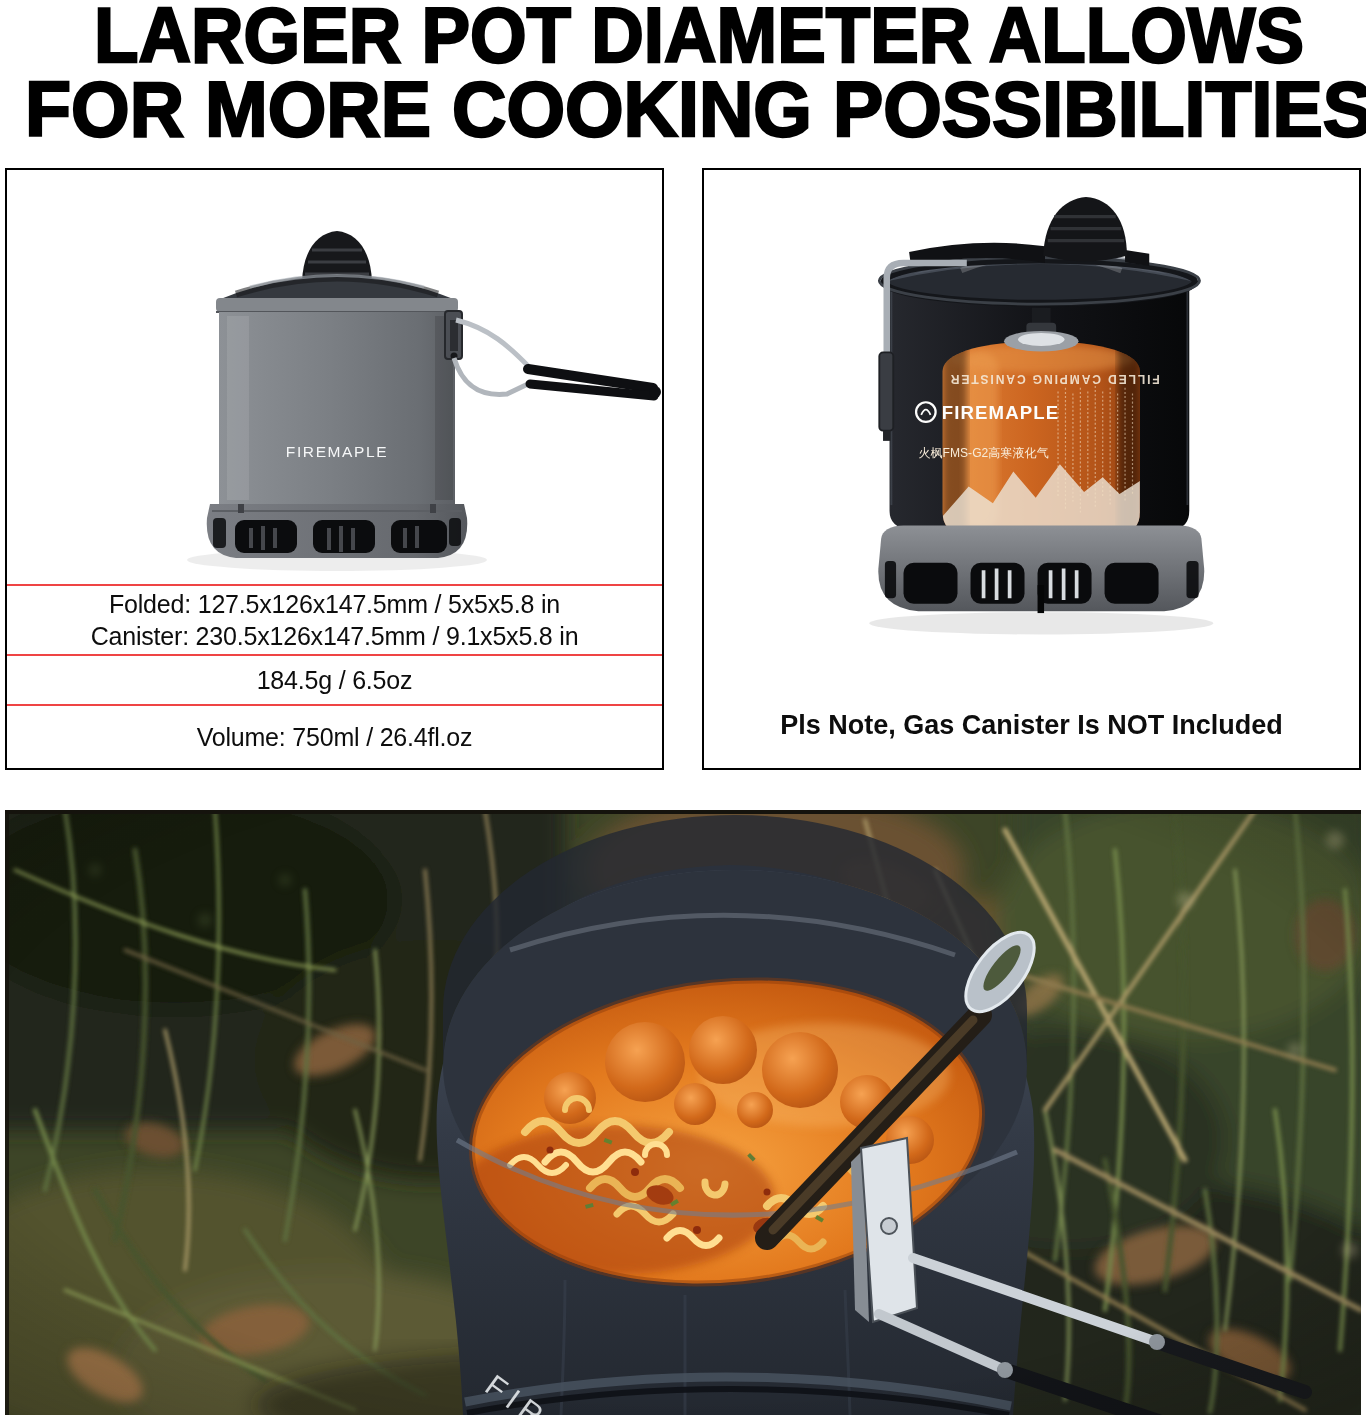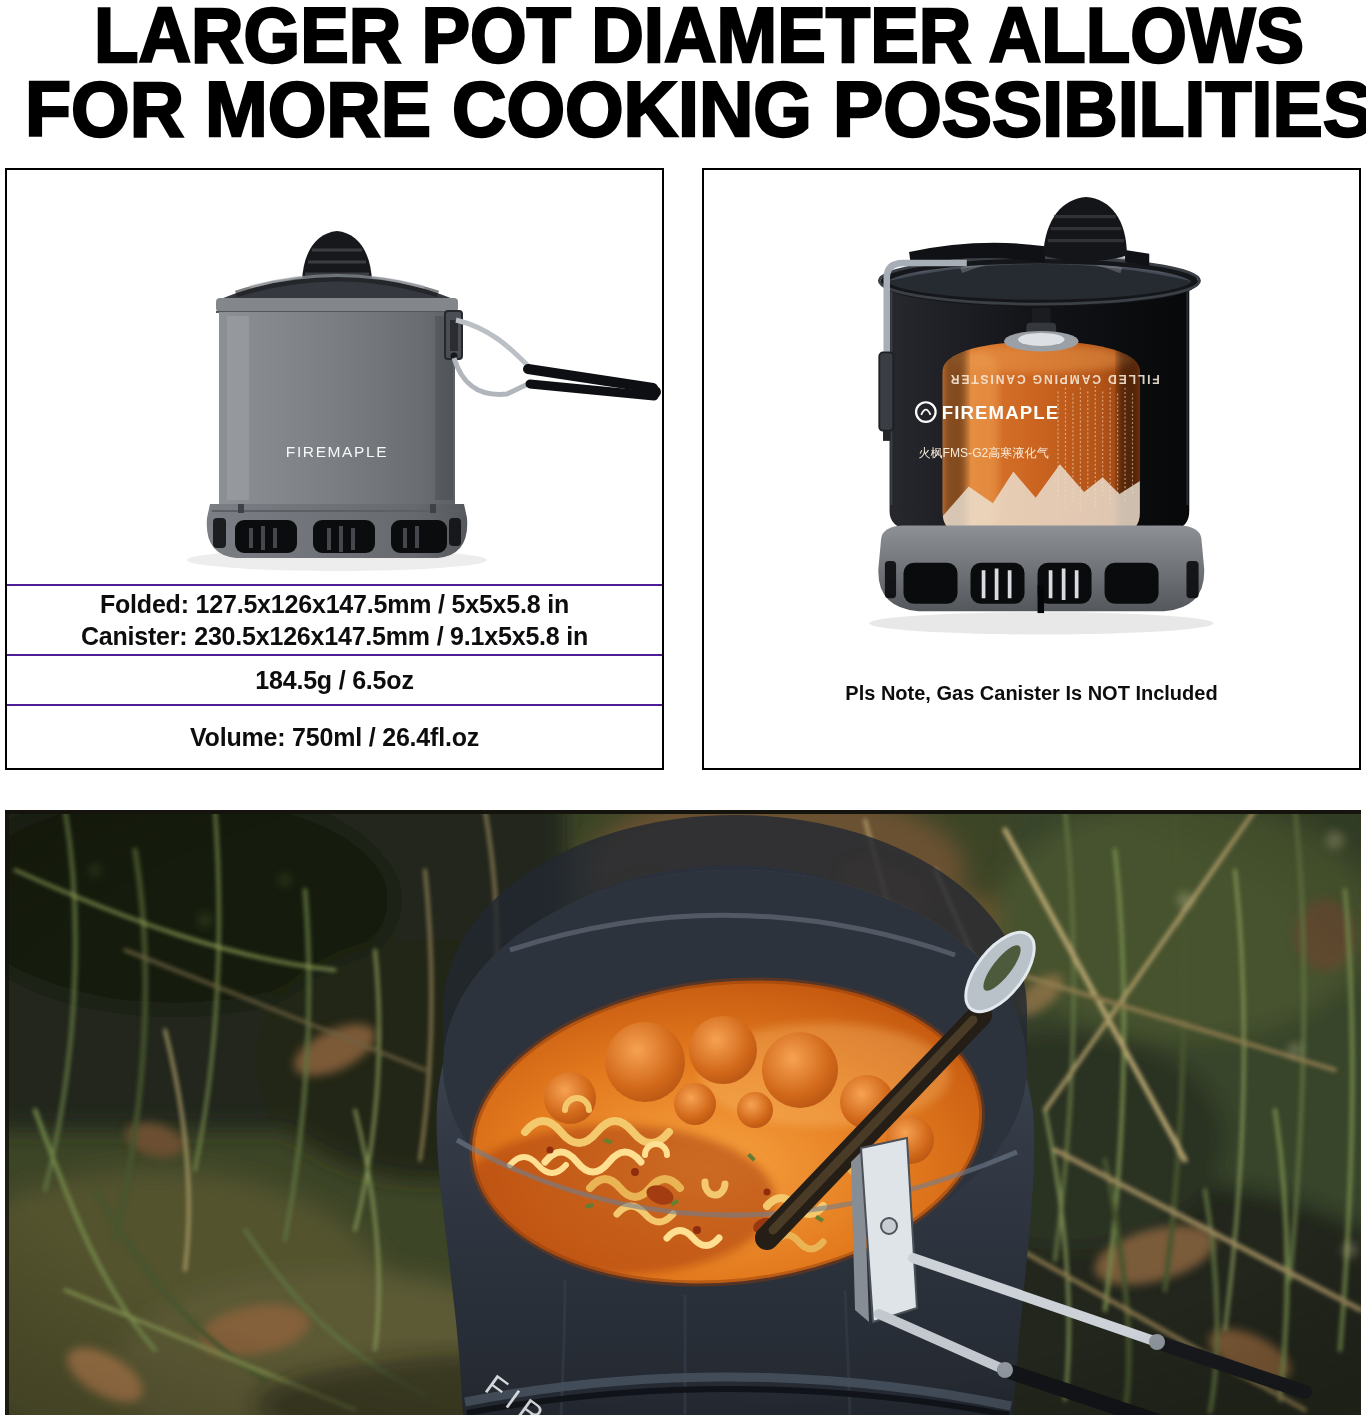--- a/index.html
+++ b/index.html
@@ -5,28 +5,28 @@
   html,body{margin:0;padding:0;background:#fff;}
   .canvas{position:relative;width:1366px;height:1415px;background:#fff;overflow:hidden;
           font-family:"Liberation Sans",sans-serif;}
   .headline{position:absolute;left:0;top:0;width:1366px;height:156px;margin-left:16px;}
   .panel{position:absolute;top:168px;height:602px;width:659px;border:2px solid #000;
          box-sizing:border-box;background:#fff;display:flex;flex-direction:column;}
   .panel-left{left:5px;}
   .panel-right{left:702px;}
   .panel-image{flex:1 1 auto;position:relative;overflow:hidden;}
   .panel-image svg{display:block;width:100%;height:100%;}
-  .spec-row{border-top:2px solid #4c1d95;display:flex;flex-direction:column;align-items:center;
-            justify-content:center;font-weight:bold;font-size:25px;color:#0d0d0d;
+  .spec-row{border-top:2px solid #ef4444;display:flex;flex-direction:column;align-items:center;
+            justify-content:center;font-weight:normal;font-size:25px;color:#0d0d0d;
             letter-spacing:-0.2px;line-height:32px;box-sizing:border-box;flex:0 0 auto;}
   .spec-row.dims{height:70px;}
   .spec-row.weight{height:50px;text-align:center;}
   .spec-row.volume{height:64px;justify-content:center;}
-  .note-row{flex:0 0 92px;display:flex;align-items:flex-start;justify-content:center;
-            font-weight:bold;font-size:20px;color:#0d0d0d;padding-top:6px;box-sizing:border-box;margin-top:35px;}
+  .note-row{flex:0 0 92px;display:flex;align-items:center;justify-content:center;
+            font-weight:bold;font-size:27px;color:#0d0d0d;padding-top:6px;box-sizing:border-box;margin-top:35px;}
   .photo{position:absolute;left:5px;top:810px;width:1356px;height:605px;overflow:hidden;}
   .photo svg{display:block;width:100%;height:100%;}
   .hl-text{font-family:"Liberation Sans",sans-serif;font-weight:bold;fill:#000;stroke:#000;}
 </style>
 </head>
 <body>
 
 <div class="canvas">
 
   <div class="headline">

